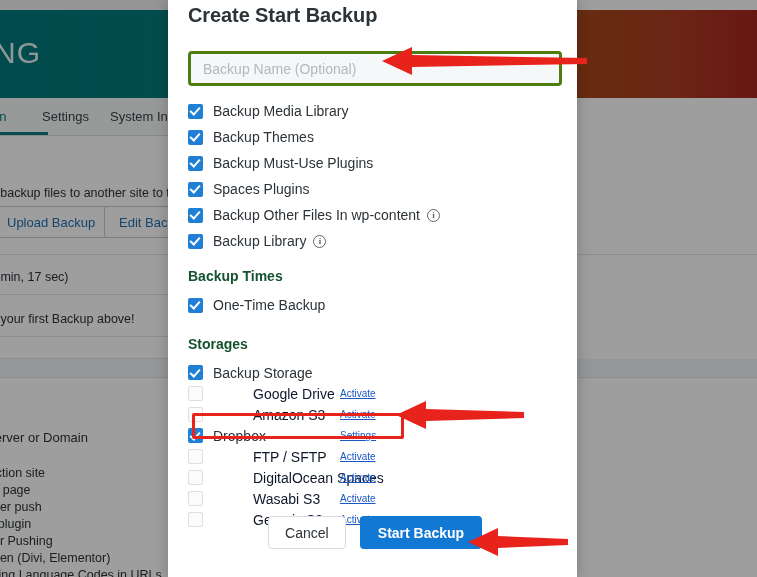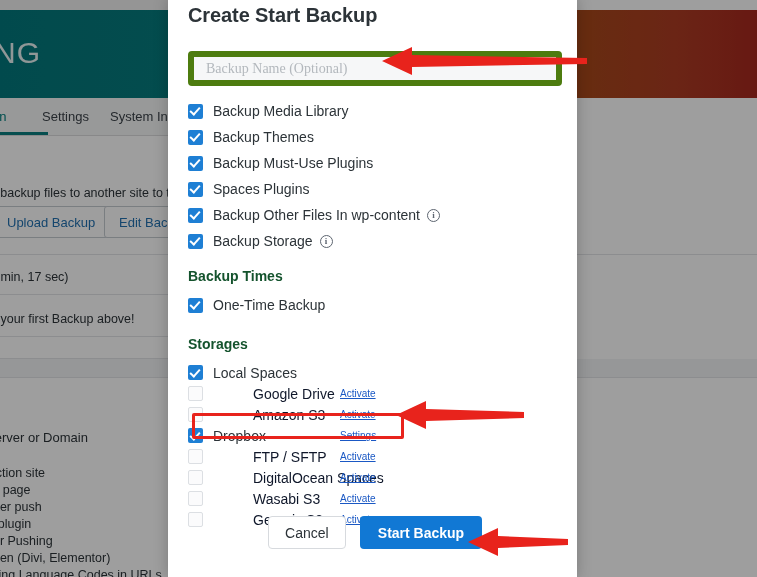--- a/index.html
+++ b/index.html
@@ -63,24 +63,24 @@
     background: #ffffff;
     box-shadow: 0 0 14px rgba(0,0,0,0.22);
     padding: 0 20px;
   }
   .modal-title {
     margin-top: 6px; font-size: 20px; font-weight: bold; color: #2c3338;
     letter-spacing: -0.1px;
   }
   .name-input {
     margin-top: 24px; width: 374px; height: 35px;
-    border: 6px solid #4d7c0f; border-radius: 4px;
+    border: 3px solid #4d7c0f; border-radius: 4px;
     background: #f6f7f8;
     font-size: 14px; color: #b3b8bd;
-    padding: 8px 12px; display: flex; align-items: center; font-family: Liberation Serif, serif;
+    padding: 8px 12px; display: flex; align-items: center;
   }
 
   .opt-list { margin-top: 14px; }
   .opt-row {
     display: flex; align-items: center; height: 22px; margin-bottom: 4px;
   }
   .cb {
     width: 15px; height: 15px; border-radius: 2px; flex: 0 0 15px;
     margin-right: 10px; position: relative;
   }
@@ -228,39 +228,39 @@
       </div>
 
       <div class="opt-row">
         <span class="cb on"></span>
         <span class="opt-label">Backup Other Files In wp-content</span>
         <span class="info-i">i</span>
       </div>
 
       <div class="opt-row">
         <span class="cb on"></span>
-        <span class="opt-label">Backup Storage</span>
+        <span class="opt-label">Backup Library</span>
         <span class="info-i">i</span>
       </div>
     </div>
 
     <div class="section-head">Backup Times</div>
 
     <div class="opt-row">
       <span class="cb on"></span>
       <span class="opt-label">One-Time Backup</span>
     </div>
 
     <div class="section-head" style="margin-top:20px;">Storages</div>
 
     <div class="storage-list">
 
       <div class="st-row">
         <span class="cb on"></span>
-        <span class="st-label">Local Spaces</span>
+        <span class="st-label">Backup Storage</span>
       </div>
 
       <div class="st-row disabled">
         <span class="cb off"></span>
         <span class="st-label">Google Drive</span>
         <a class="st-link">Activate</a>
       </div>
 
       <div class="st-row disabled">
         <span class="cb off"></span>

